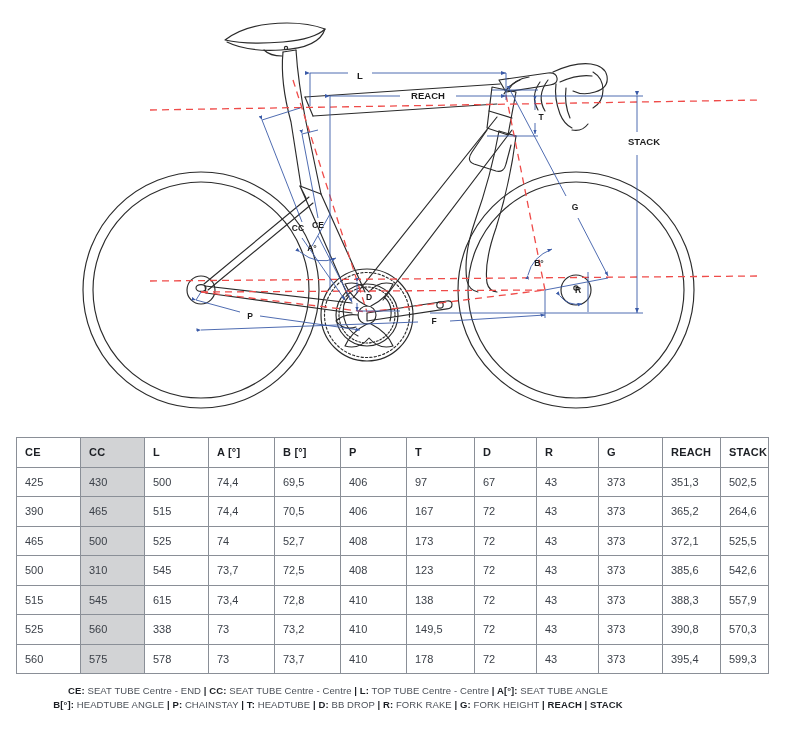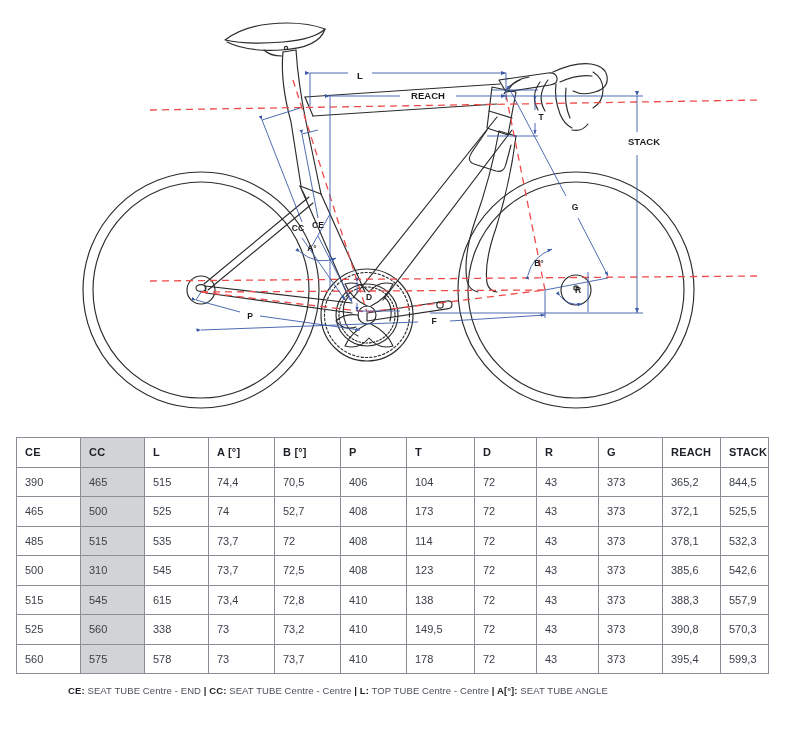--- a/index.html
+++ b/index.html
@@ -364,62 +364,62 @@
           <th>T</th>
           <th>D</th>
           <th>R</th>
           <th>G</th>
           <th>REACH</th>
           <th>STACK</th>
         </tr>
     </thead>
     <tbody id="body-rows">
         <tr>
+          <td>425</td>
+          <td class="col-hl">430</td>
+          <td>500</td>
+          <td>74,4</td>
+          <td>69,5</td>
+          <td>406</td>
+          <td>97</td>
+          <td>67</td>
+          <td>43</td>
+          <td>373</td>
+          <td>351,3</td>
+          <td>502,5</td>
+        </tr>
+        <tr>
           <td>390</td>
           <td class="col-hl">465</td>
           <td>515</td>
           <td>74,4</td>
           <td>70,5</td>
           <td>406</td>
-          <td>104</td>
+          <td>167</td>
           <td>72</td>
           <td>43</td>
           <td>373</td>
           <td>365,2</td>
-          <td>844,5</td>
+          <td>264,6</td>
         </tr>
         <tr>
           <td>465</td>
           <td class="col-hl">500</td>
           <td>525</td>
           <td>74</td>
           <td>52,7</td>
           <td>408</td>
           <td>173</td>
           <td>72</td>
           <td>43</td>
           <td>373</td>
           <td>372,1</td>
           <td>525,5</td>
         </tr>
         <tr>
-          <td>485</td>
-          <td class="col-hl">515</td>
-          <td>535</td>
-          <td>73,7</td>
-          <td>72</td>
-          <td>408</td>
-          <td>114</td>
-          <td>72</td>
-          <td>43</td>
-          <td>373</td>
-          <td>378,1</td>
-          <td>532,3</td>
-        </tr>
-        <tr>
           <td>500</td>
           <td class="col-hl">310</td>
           <td>545</td>
           <td>73,7</td>
           <td>72,5</td>
           <td>408</td>
           <td>123</td>
           <td>72</td>
           <td>43</td>
           <td>373</td>
@@ -467,13 +467,14 @@
           <td>373</td>
           <td>395,4</td>
           <td>599,3</td>
         </tr>
       </tbody>
   </table>
 </div>
 
 <div id="legend">
   <span class="ln" id="legend-l1"><b>CE:</b><span> SEAT TUBE Centre - END </span><b>| CC:</b><span> SEAT TUBE Centre - Centre </span><b>| L:</b><span> TOP TUBE Centre - Centre </span><b>| A[°]:</b><span> SEAT TUBE ANGLE</span></span>
+  <span class="ln" id="legend-l2"><b>B[°]:</b><span> HEADTUBE ANGLE </span><b>| P:</b><span> CHAINSTAY </span><b>| T:</b><span> HEADTUBE </span><b>| D:</b><span> BB DROP </span><b>| R:</b><span> FORK RAKE </span><b>| G:</b><span> FORK HEIGHT </span><b>| REACH | STACK</b></span>
 </div>
 
 </body></html>

